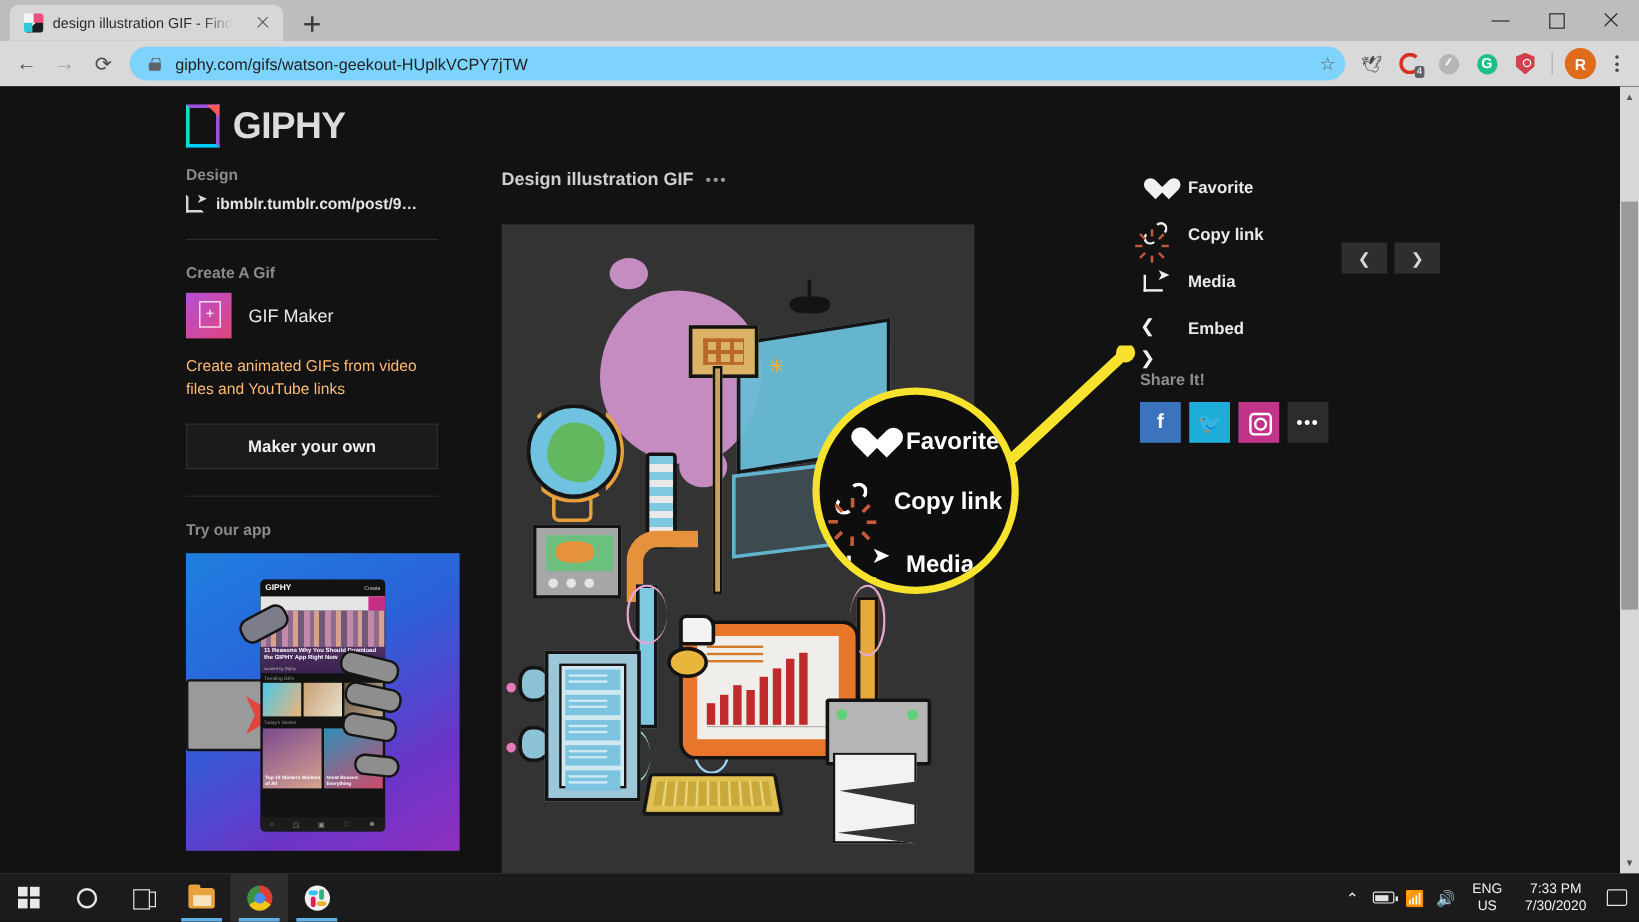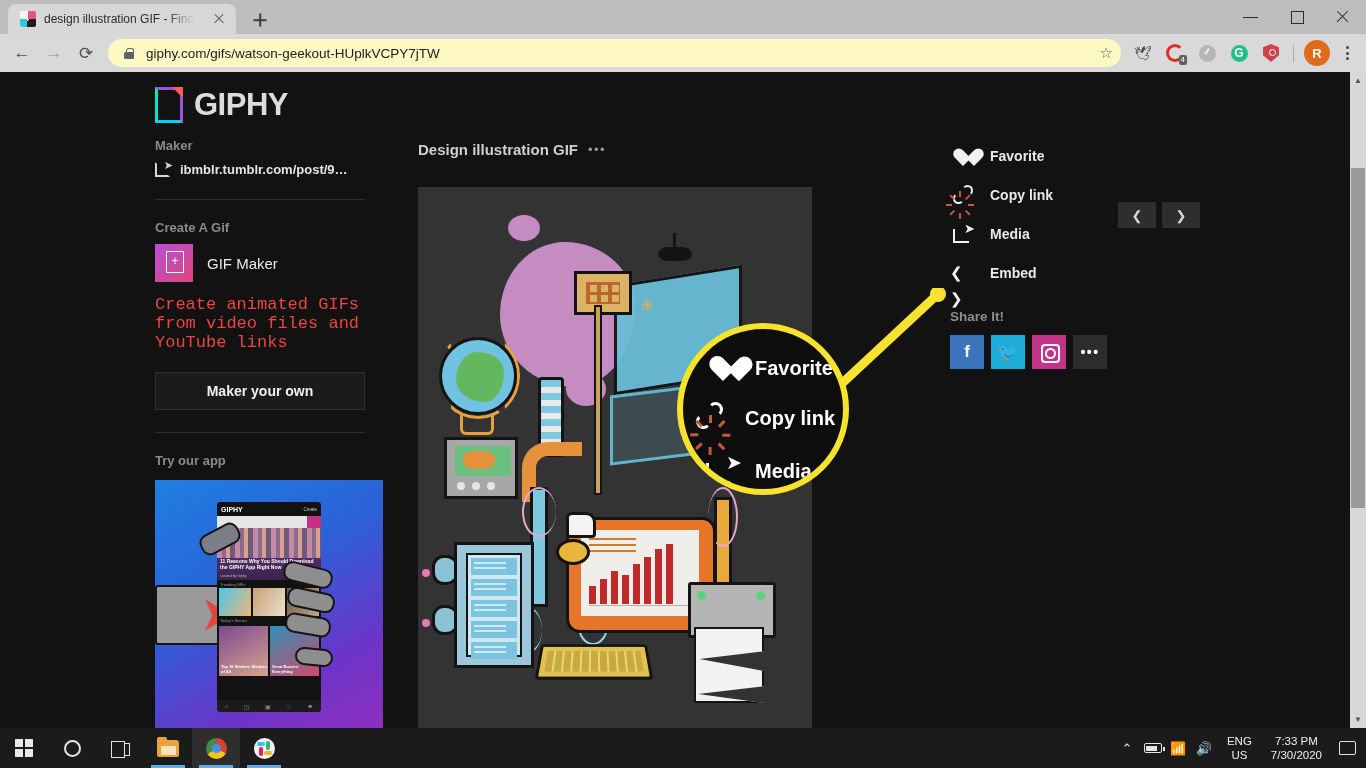--- a/index.html
+++ b/index.html
@@ -63,21 +63,21 @@
   }
   .wc-close::before { transform: rotate(45deg); }
   .wc-close::after { transform: rotate(-45deg); }
 
   
   .toolbar { height: 38px; background: #d9d9d9; display: flex; align-items: center; padding: 0 6px; }
   .navbtn { width: 32px; height: 32px; position: relative; color: #4e4e4e; flex: 0 0 32px;
             display: flex; align-items: center; justify-content: center; font-size: 17px; }
   .navbtn.disabled { color: #a2a2a2; }
   .omnibox {
-    flex: 1 1 auto; height: 28px; background: #fef9c3; border-radius: 14px;
+    flex: 1 1 auto; height: 28px; background: #7dd3fc; border-radius: 14px;
     display: flex; align-items: center; padding: 0 10px; margin: 0 6px; position: relative;
   }
   .lock { width: 14px; height: 14px; margin: 0 10px 0 4px; position: relative; flex: 0 0 14px; }
   .lock::before {
     content: ""; position: absolute; left: 2px; top: 6px; width: 10px; height: 7px;
     background: #5f6368; border-radius: 1.5px;
   }
   .lock::after {
     content: ""; position: absolute; left: 4px; top: 1.5px; width: 6px; height: 6px;
     border: 1.5px solid #5f6368; border-bottom: none; border-radius: 3px 3px 0 0;
@@ -181,21 +181,21 @@
   .gifmaker-row { display: flex; align-items: center; margin-bottom: 13px; }
   .gm-icon {
     width: 38px; height: 38px; margin-right: 14px; flex: 0 0 38px;
     background: linear-gradient(135deg,#b64fd8,#e0457b); position: relative;
   }
   .gm-icon::after {
     content: "+"; position: absolute; left: 11px; top: 7px; width: 16px; height: 20px;
     border: 1.7px solid #fff; color: #fff; font-size: 12px; line-height: 19px; text-align: center;
   }
   .gm-title { font-size: 15px; color: #e8e8e8; }
-  .gm-desc { font-size: 17px; color: #ef4444; line-height: 19px; font-family: Liberation Mono, monospace; }
+  .gm-desc { font-size: 13px; color: #fdba74; line-height: 19px; }
   .create-btn {
     margin-top: 20px; width: 210px; height: 38px; background: #1b1b1b; border: 1px solid #2f2f2f;
     color: #efefef; font-size: 14px; font-weight: bold; cursor: pointer;
     font-family: "Liberation Sans", sans-serif;
   }
   .app-promo-img {
     width: 228px; height: 248px; margin-top: 12px;
     background: linear-gradient(150deg,#1f7fe0 0%, #2a62d8 40%, #6a35c8 75%, #8f2fc0 100%);
     position: relative; overflow: hidden;
   }
@@ -553,21 +553,21 @@
       <div class="site-header">
         <div class="logo">
           <div class="logo-mark"></div>
           <div class="logo-text">GIPHY</div>
         </div>
       </div>
 
       <div class="content">
 
         <div class="sidebar">
-          <div class="side-label">Maker</div>
+          <div class="side-label">Design</div>
           <div class="source-row">
             <span class="share-arrow-ic"></span>
             <span class="source-link">ibmblr.tumblr.com/post/9…</span>
           </div>
           <div class="hr"></div>
           <div class="side-label">Create A Gif</div>
           <div class="gifmaker-row">
             <span class="gm-icon"></span>
             <span class="gm-title">GIF Maker</span>
           </div>

